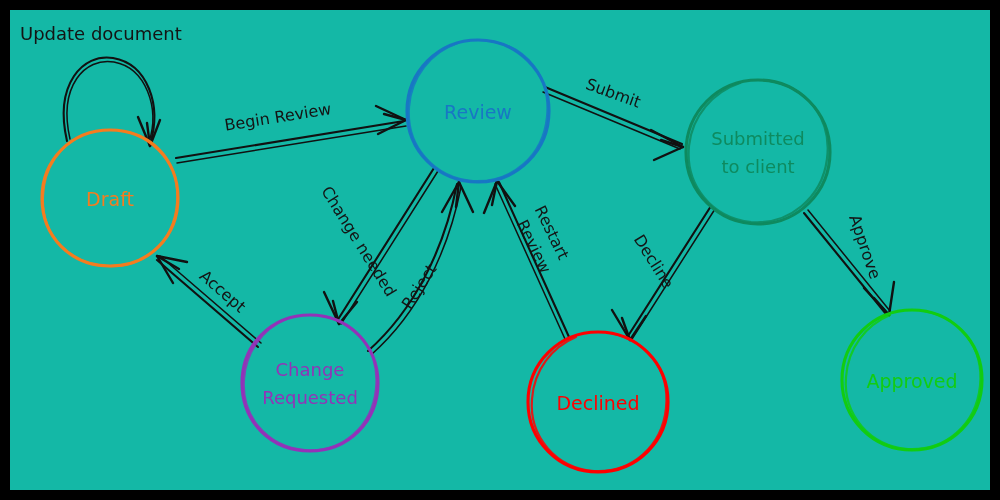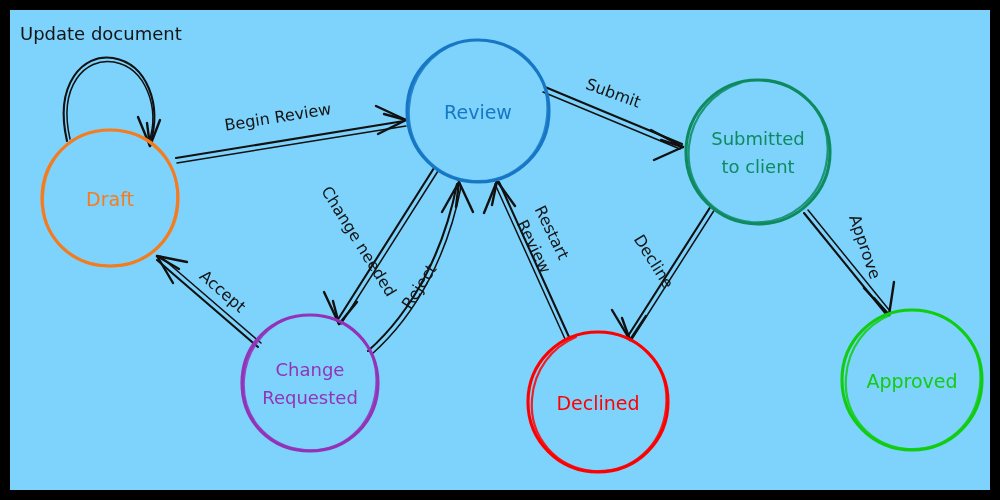--- a/index.html
+++ b/index.html
@@ -6,21 +6,21 @@
   body{
     width:1000px;height:500px;
     background:#000;
     font-family:"DejaVu Sans", sans-serif;
     overflow:hidden;
   }
   #canvas-wrap{
     position:absolute;
     left:10px; top:10px;
     width:980px; height:480px;
-    background:#7dd3fc;
+    background:#14b8a6;
   }
   svg#diagram{display:block;width:980px;height:480px;}
   .node-shape{fill:none;stroke-width:3.1;stroke-linecap:round;stroke-linejoin:round;}
   .node-shape.second{stroke-width:2.2;opacity:.85;}
   .node-label{
     font-family:"DejaVu Sans", sans-serif;
     font-size:19px;
     text-anchor:middle;
     dominant-baseline:middle;
   }

